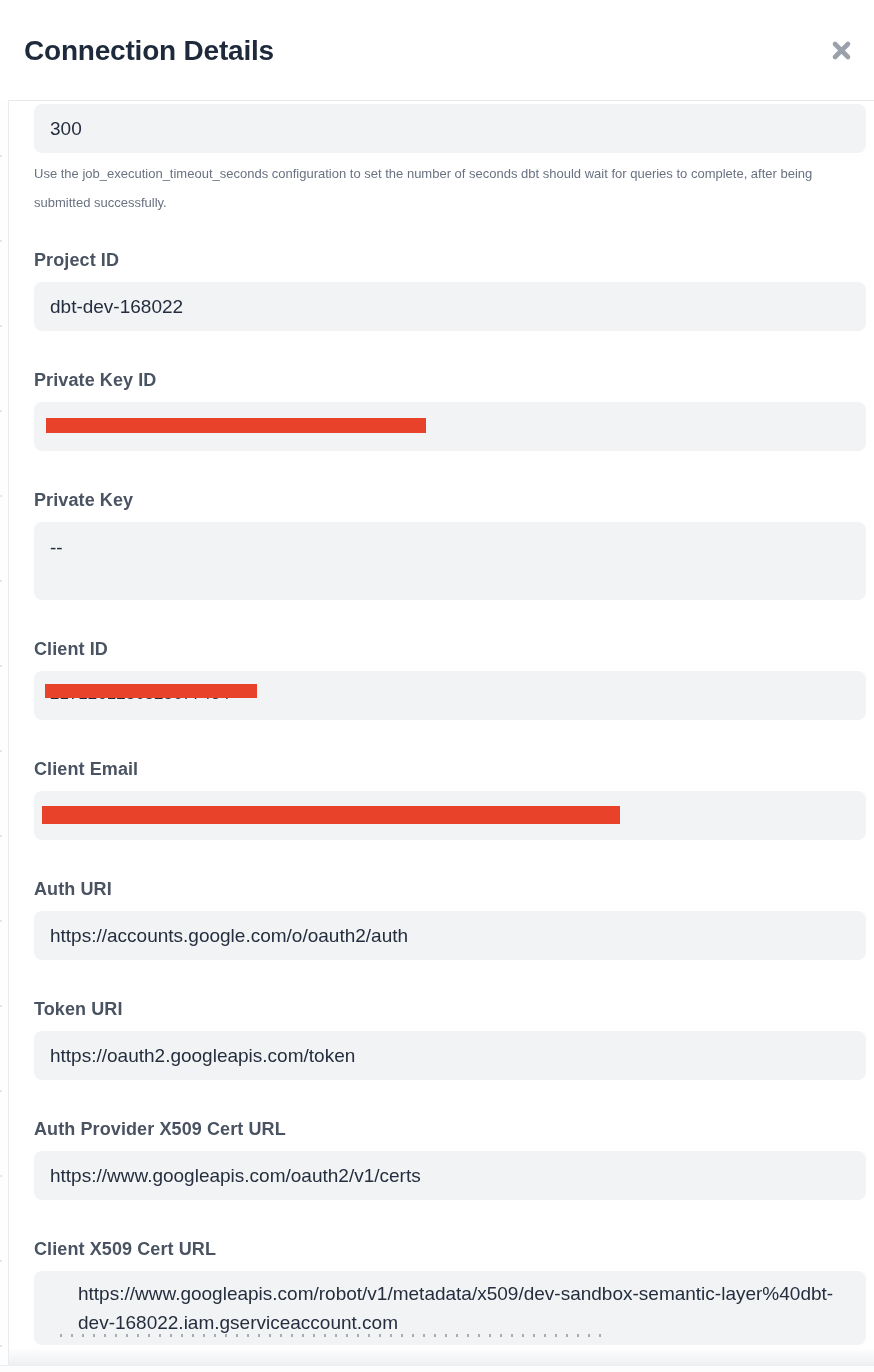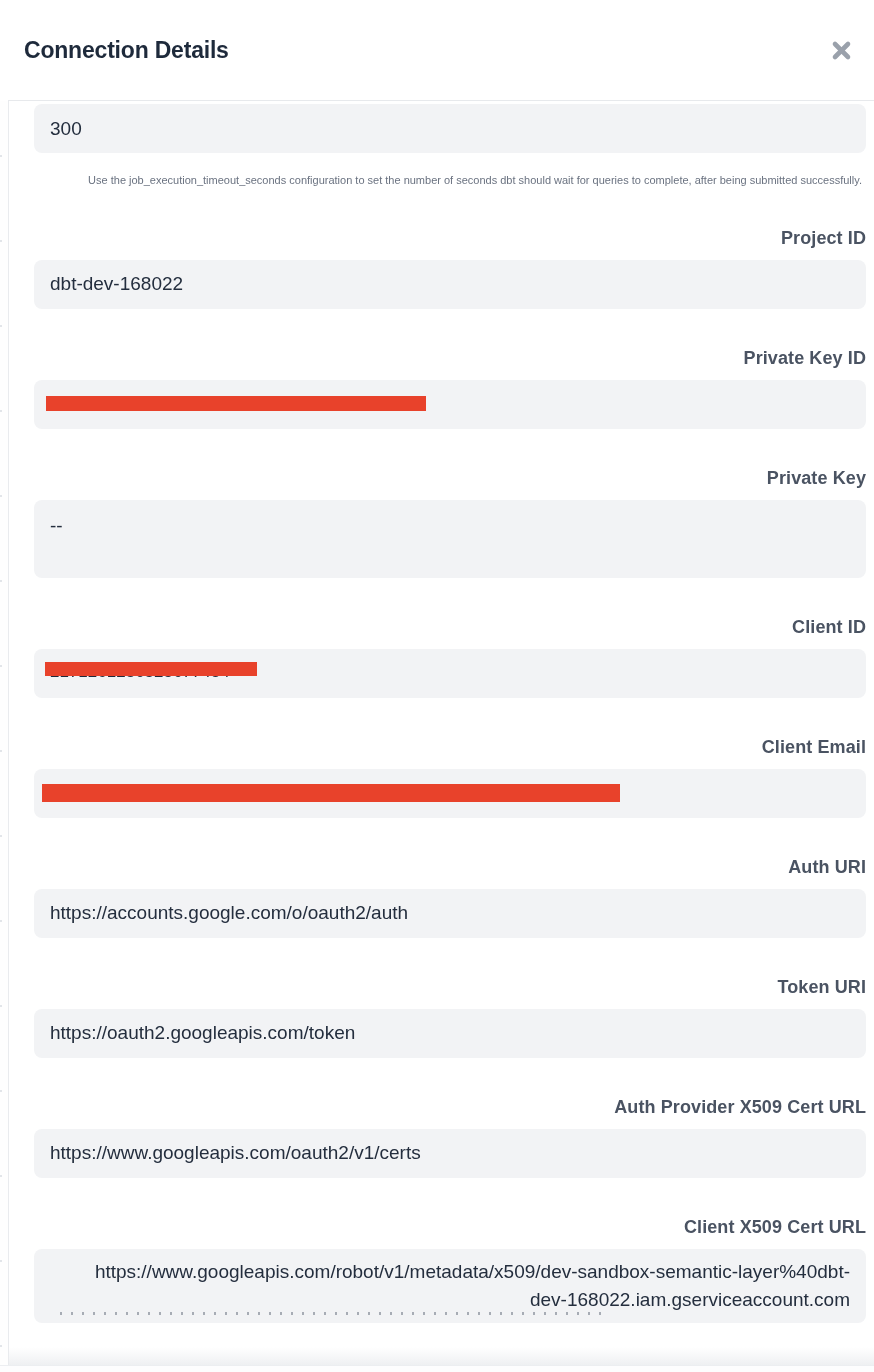--- a/index.html
+++ b/index.html
@@ -22,36 +22,36 @@
     background: #fff;
   }
   .modal-header::after {
     content: "";
     position: absolute;
     left: 8px; right: 0; bottom: 0;
     height: 1px;
     background: #e7e9ec;
   }
   .modal-title {
-    font-size: 23px;
+    font-size: 28px;
     font-weight: bold;
     color: #1e2a3b;
     letter-spacing: -0.2px;
   }
   .close-button {
     margin-left: auto;
     background: none;
     border: none;
     padding: 6px;
     cursor: pointer;
     line-height: 0;
   }
 
   
-  .lower { display: flex; height: 1271px; text-align: right; }
+  .lower { display: flex; height: 1271px; }
   .sliver {
     position: relative;
     width: 9px;
     background: #fefefe;
     border-right: 1px solid #e9ebee;
     flex: 0 0 9px;
   }
   .sliver::before {
     content: "";
     position: absolute;
@@ -85,22 +85,22 @@
     padding-top: 15px;
   }
   .field-box.multiline {
     align-items: flex-start;
     min-height: 73px;
     padding: 9px 16px 8px 16px;
     line-height: 28.5px;
   }
   .field-box.multiline .field-value { overflow-wrap: break-word; word-break: break-word; width: 100%; margin-left: 28px; }
   .help {
-    margin-top: 13px;
-    font-size: 11px;
+    margin-top: 7px;
+    font-size: 13px;
     line-height: 28.5px;
     color: #6a7280;
     max-width: 828px;
   }
   .form-group { margin-top: 41px; }
   .form-group.first { margin-top: 35px; }
   .field-label {
     font-size: 18px;
     font-weight: bold;
     color: #4a5362;

